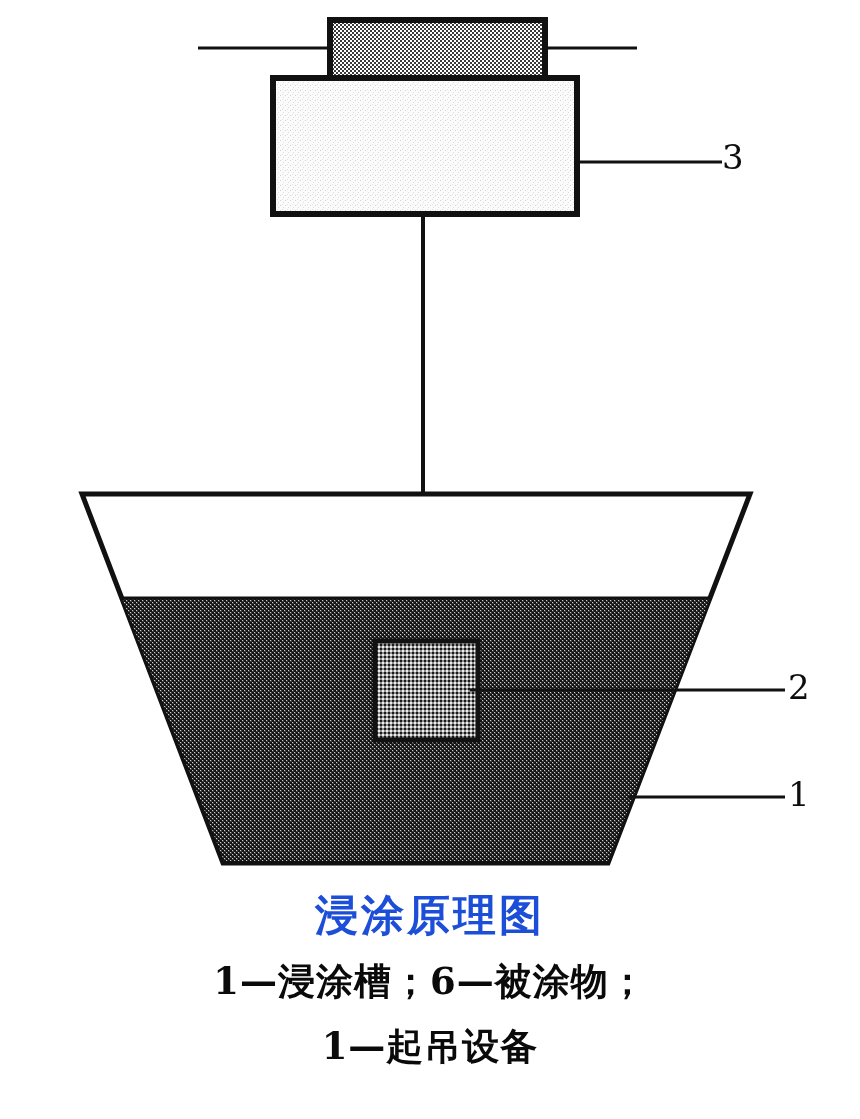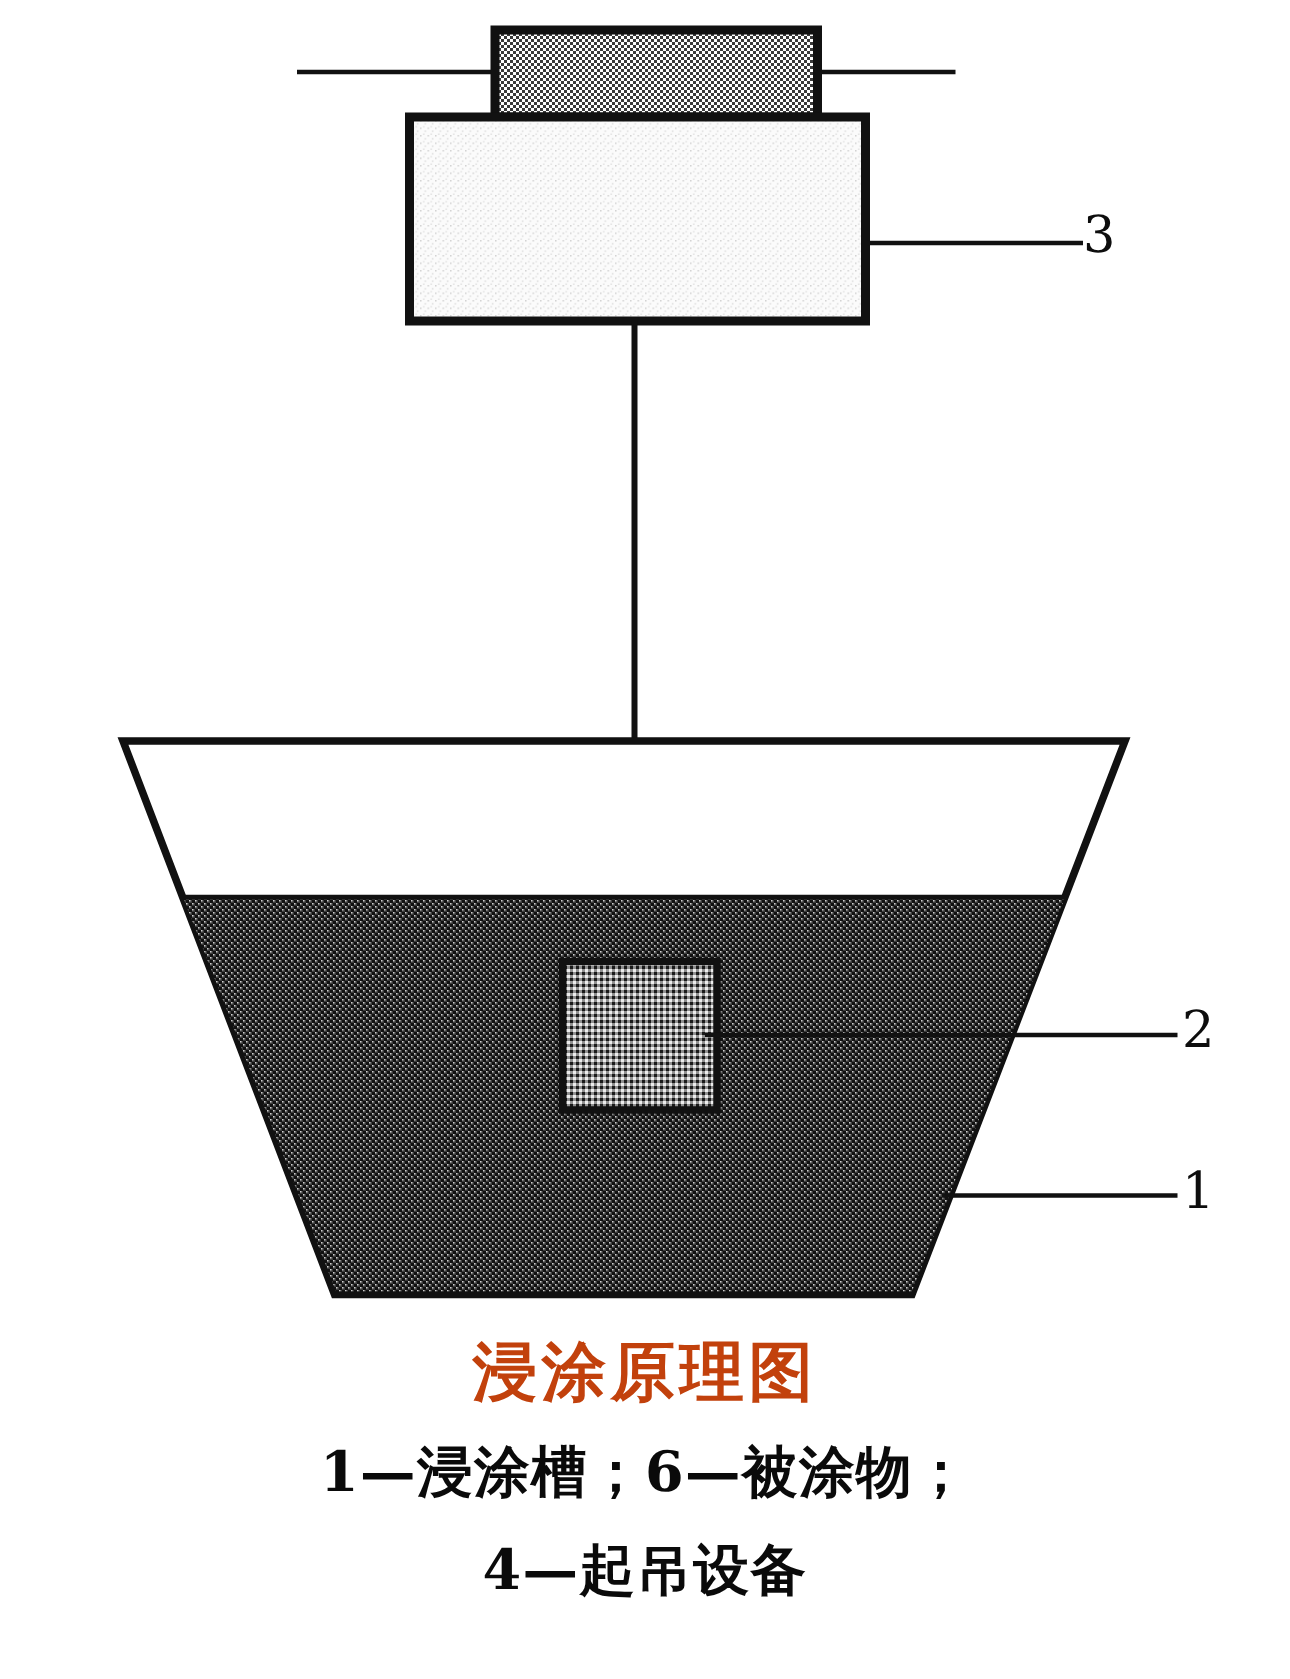--- a/index.html
+++ b/index.html
@@ -44,21 +44,21 @@
     left: 0;
     top: 893px;
     width: 860px;
     text-align: center;
   }
   .caption-title {
     font-family: "DejaVu Serif", "Liberation Serif", serif;
     font-weight: bold;
     font-size: 43px;
     letter-spacing: 3px;
-    color: #c2410c;
+    color: #1d4ed8;
     margin: 0 0 24px 0;
     line-height: 1.05;
   }
   .caption-legend {
     font-family: "DejaVu Serif", "Liberation Serif", serif;
     font-weight: bold;
     font-size: 37px;
     letter-spacing: 1px;
     color: #0a0a0a;
     margin: 0 0 26px 0;
@@ -135,16 +135,16 @@
     </g>
   </svg>
 
   <span class="callout-number" id="callout-3">3</span>
   <span class="callout-number" id="callout-2">2</span>
   <span class="callout-number" id="callout-1">1</span>
 
   <div id="caption-block">
     <div class="caption-title">浸涂原理图</div>
     <div class="caption-legend">1—浸涂槽；6—被涂物；</div>
-    <div class="caption-legend">4—起吊设备</div>
+    <div class="caption-legend">1—起吊设备</div>
   </div>
 
 </div>
 
 </body></html>

